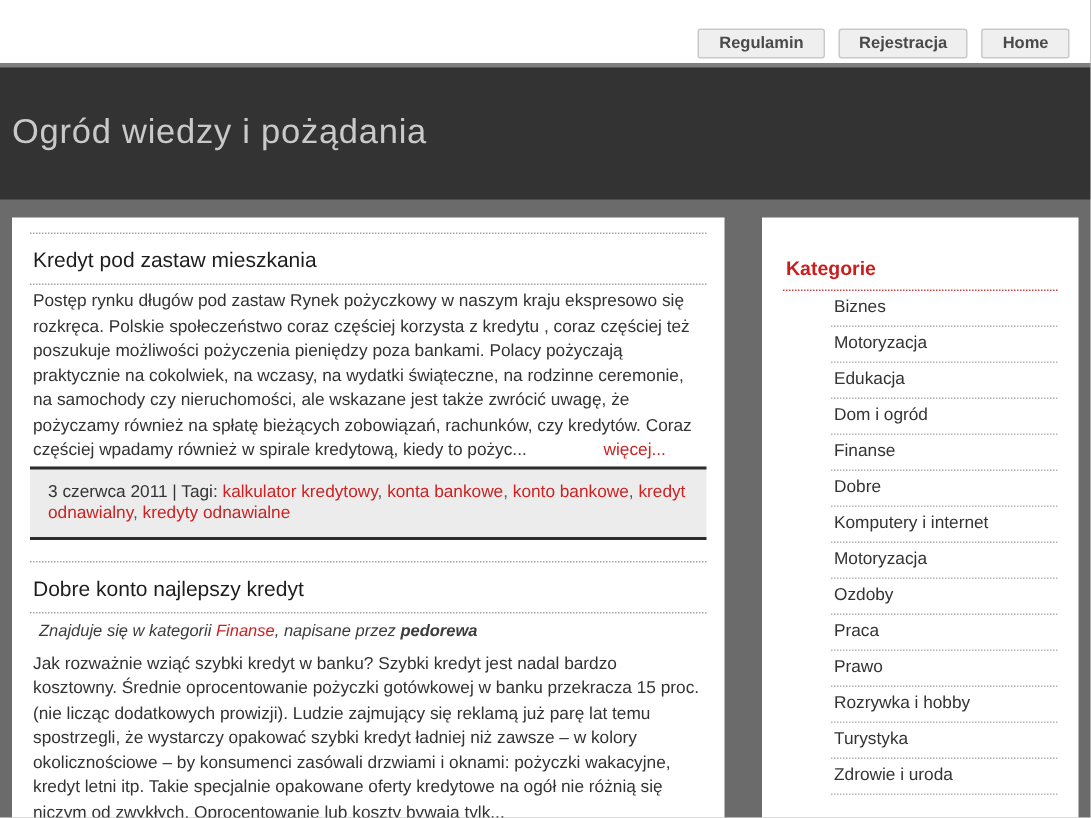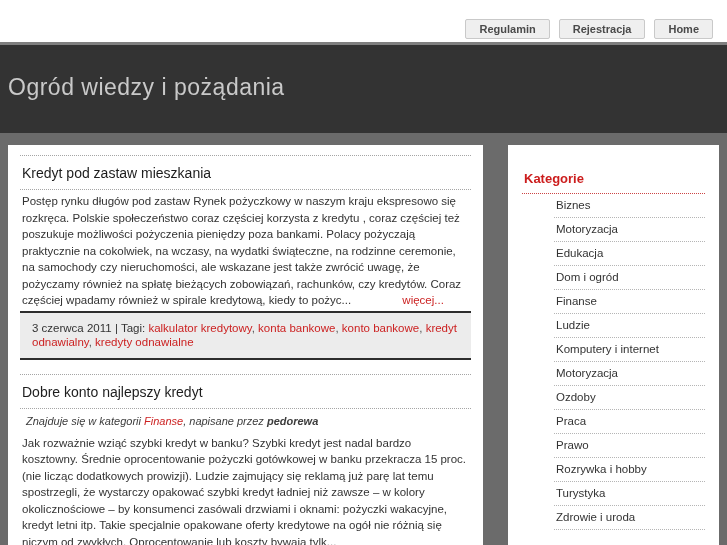--- a/index.html
+++ b/index.html
@@ -134,21 +134,21 @@
     </div>
 
     <div class="side-col">
       <h3 class="sidebar-heading">Kategorie</h3>
       <ul class="cat-list">
         <li class="cat-item">Biznes</li>
         <li class="cat-item">Motoryzacja</li>
         <li class="cat-item">Edukacja</li>
         <li class="cat-item">Dom i ogród</li>
         <li class="cat-item">Finanse</li>
-        <li class="cat-item">Ludzie</li>
+        <li class="cat-item">Dobre</li>
         <li class="cat-item">Komputery i internet</li>
         <li class="cat-item">Motoryzacja</li>
         <li class="cat-item">Ozdoby</li>
         <li class="cat-item">Praca</li>
         <li class="cat-item">Prawo</li>
         <li class="cat-item">Rozrywka i hobby</li>
         <li class="cat-item">Turystyka</li>
         <li class="cat-item">Zdrowie i uroda</li>
       </ul>
     </div>

